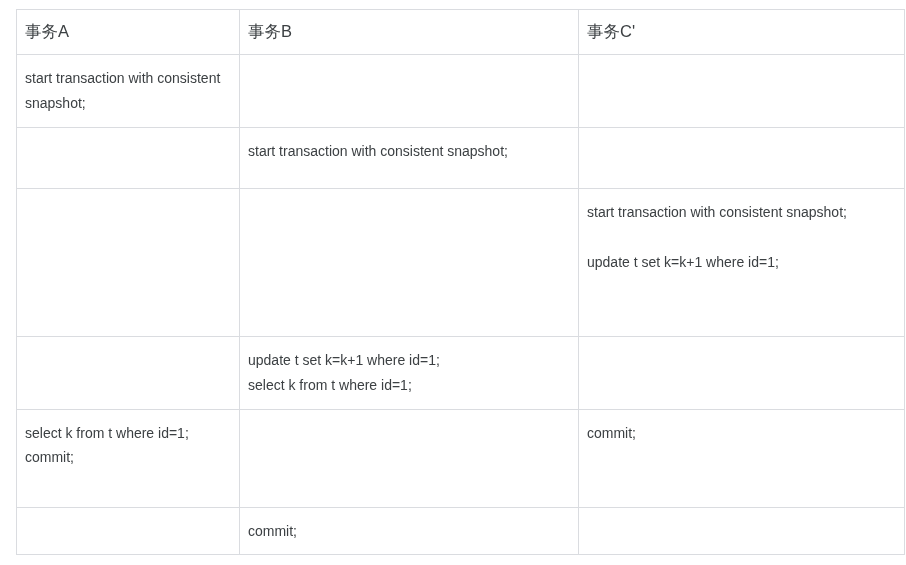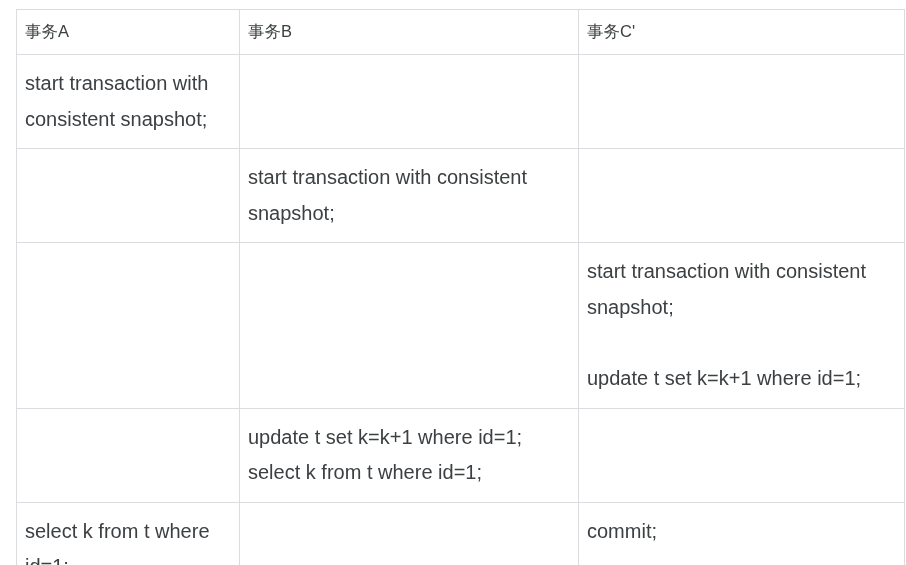--- a/index.html
+++ b/index.html
@@ -35,21 +35,21 @@
   table.txn-table col.col-b { width: 339px; }
   table.txn-table col.col-c { width: 326px; }
 
   table.txn-table th,
   table.txn-table td {
     border: 1px solid #dadce0;
     vertical-align: top;
     text-align: left;
     padding: 11px 7px 11px 8px;
     font-weight: normal;
-    font-size: 20px;
+    font-size: 14px;
     line-height: 1.78;
     color: #3c4043;
     white-space: pre-line;
     word-break: break-word;
   }
 
   table.txn-table thead th {
     height: 23px;
     padding-top: 10px;
     padding-bottom: 10px;

